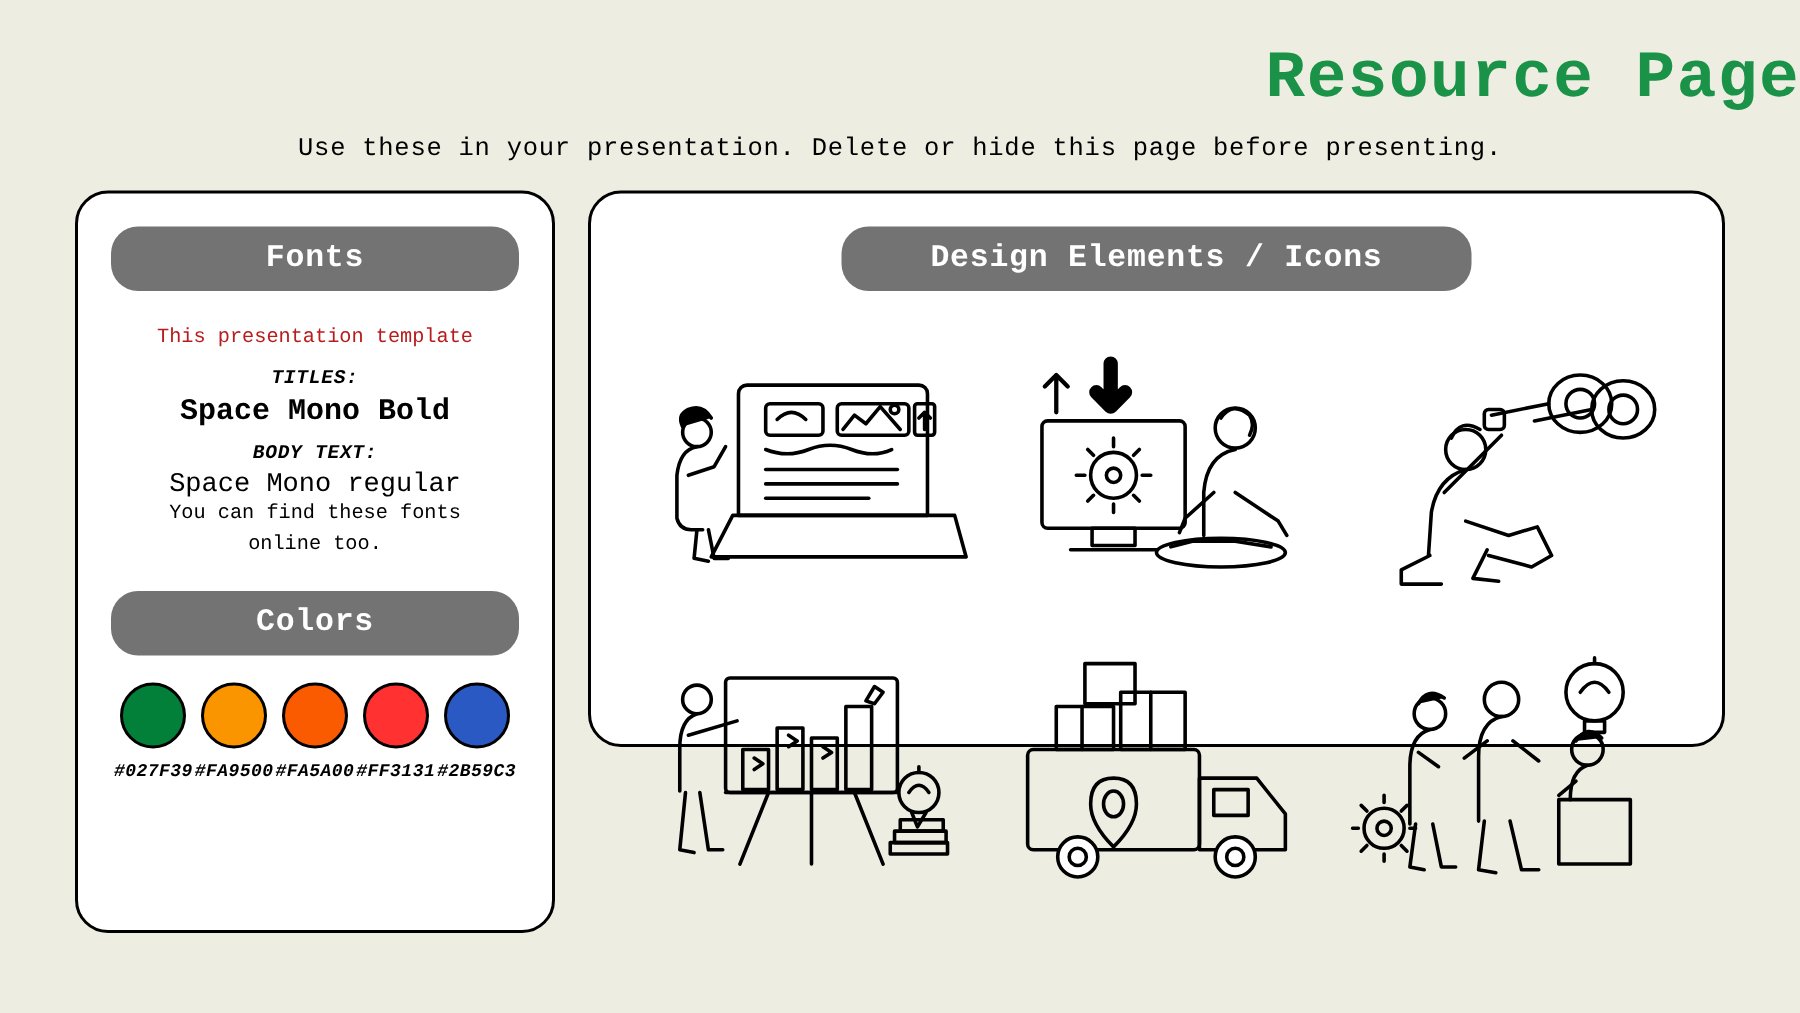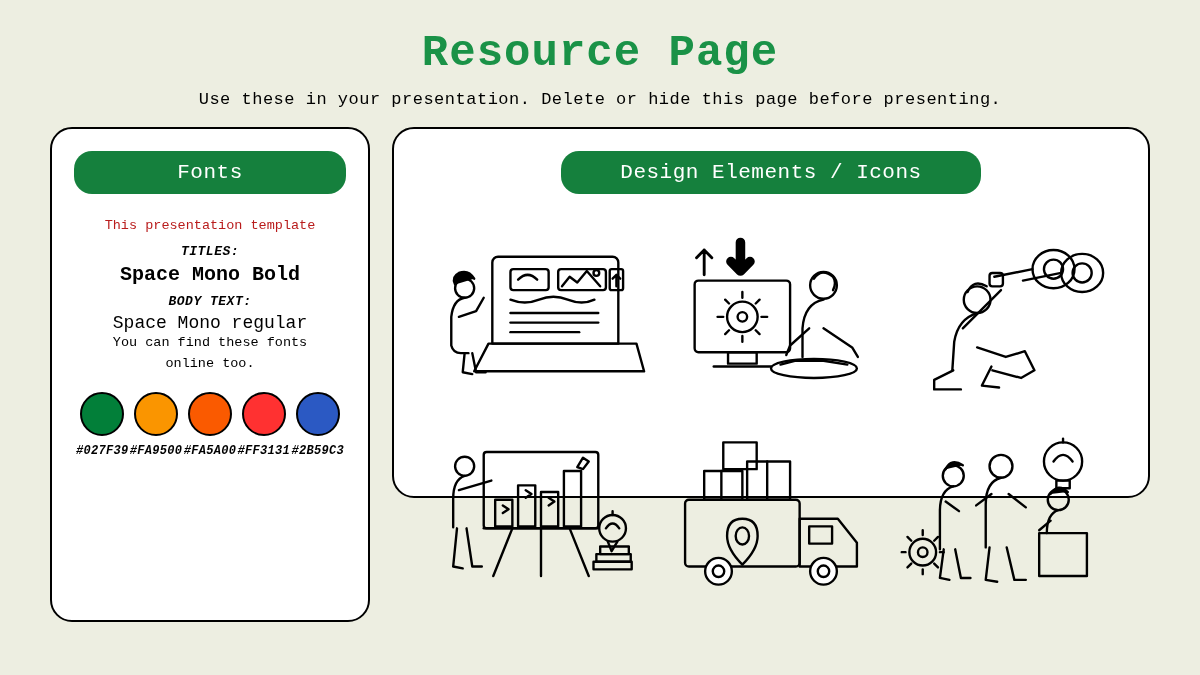--- a/index.html
+++ b/index.html
@@ -4,21 +4,21 @@
 <style>
   * { box-sizing: border-box; margin: 0; padding: 0; }
   body {
     width: 1200px;
     height: 675px;
     background: #edeee1;
     font-family: "Courier New", Courier, monospace;
     overflow: hidden;
   }
   .page-title {
-    text-align: center;
+    text-align: right;
     font-size: 44px;
     font-weight: bold;
     color: #1a9247;
     margin-top: 28px;
     letter-spacing: 1px;
   }
   .subtitle {
     text-align: center;
     font-size: 17px;
     color: #000;
@@ -32,25 +32,25 @@
   }
   .panel {
     background: #ffffff;
     border: 2px solid #000;
     border-radius: 22px;
     padding: 22px 22px 20px 22px;
   }
   .panel-left { width: 320px; height: 495px; }
   .panel-right { flex: 1; height: 371px; }
   .pill {
-    background: #15803d;
+    background: #737373;
     color: #fff;
     text-align: center;
     font-size: 21px;
-    font-weight: normal;
+    font-weight: bold;
     border-radius: 18px;
     padding: 10px 28px;
     letter-spacing: 0.5px;
   }
   .pill-right {
     width: 420px;
     margin: 0 auto;
   }
   .fonts-desc {
     text-align: center;
@@ -138,20 +138,21 @@
       <span>This presentation template</span><br>
     </p>
     <p class="titles-label">TITLES:</p>
     <p class="title-font">Space Mono Bold</p>
     <p class="body-label">BODY TEXT:</p>
     <p class="body-font">Space Mono regular</p>
     <p class="find-note">
       <span>You can find these fonts</span><br>
       <span>online too.</span>
     </p>
+    <div class="pill pill-colors">Colors</div>
     <div class="swatches">
       <div class="swatch">
         <div class="dot" style="background:#027F39"></div>
         <div class="hex">#027F39</div>
       </div>
       <div class="swatch">
         <div class="dot" style="background:#FA9500"></div>
         <div class="hex">#FA9500</div>
       </div>
       <div class="swatch">

